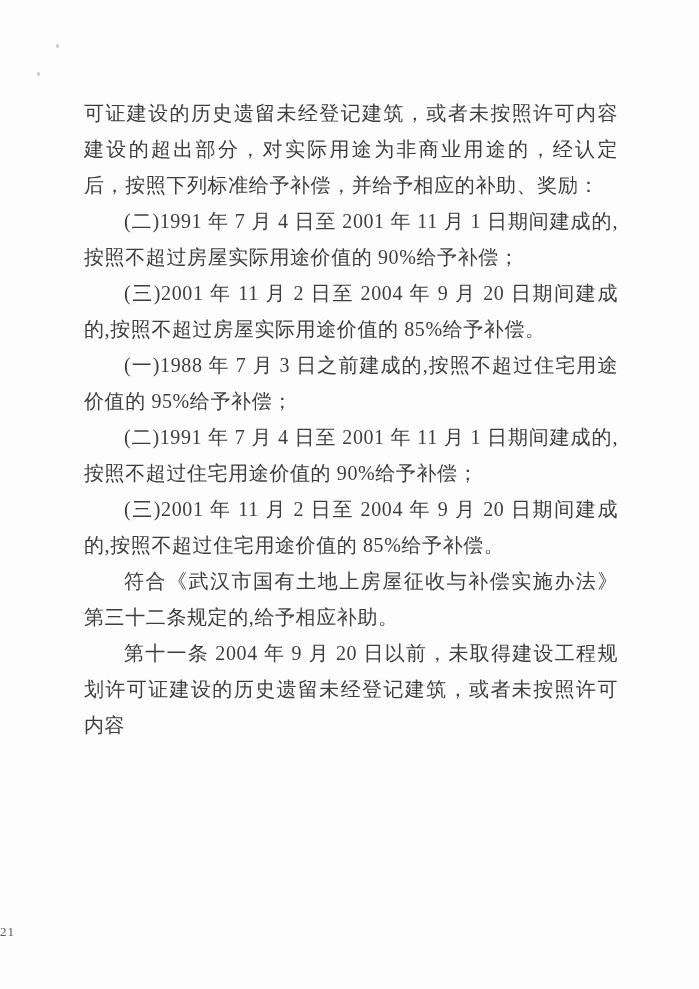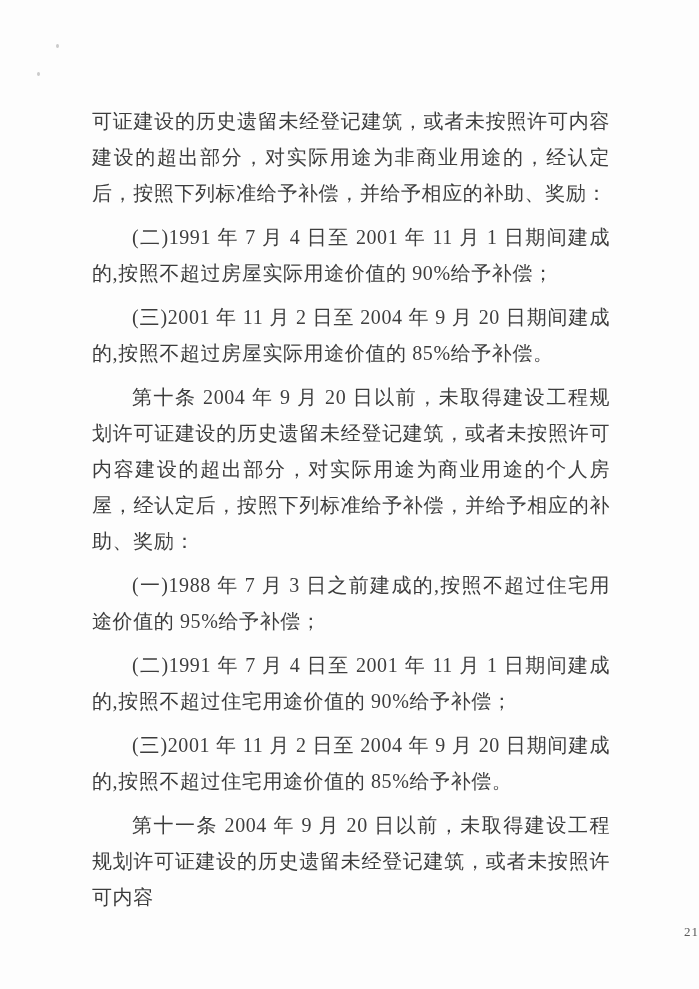--- a/index.html
+++ b/index.html
@@ -20,32 +20,32 @@
     left: 84px;
     top: 95px;
     width: 534px;
     font-size: 20px;
     line-height: 36px;
     letter-spacing: 0.6px;
     color: #3d3d3d;
     text-align: justify;
   }
   .text-block p {
-    margin: 8px;
+    margin: 0;
     text-indent: 2em;
   }
   .text-block p.continuation {
     text-indent: 0;
   }
   .page-number {
     position: absolute;
     top: 924px;
     left: 0;
     width: 699px;
-    text-align: right;
+    text-align: left;
     font-size: 13px;
     letter-spacing: 1px;
     color: #5a5a5a;
   }
   .artifact {
     position: absolute;
     border-radius: 50%;
     background: #b5b5b5;
     opacity: 0.7;
   }
@@ -57,22 +57,22 @@
 
 <div class="page">
 
   <span class="artifact a1"></span>
   <span class="artifact a2"></span>
 
   <div class="text-block">
     <p class="continuation">可证建设的历史遗留未经登记建筑，或者未按照许可内容建设的超出部分，对实际用途为非商业用途的，经认定后，按照下列标准给予补偿，并给予相应的补助、奖励：</p>
     <p>(二)1991 年 7 月 4 日至 2001 年 11 月 1 日期间建成的,按照不超过房屋实际用途价值的 90%给予补偿；</p>
     <p>(三)2001 年 11 月 2 日至 2004 年 9 月 20 日期间建成的,按照不超过房屋实际用途价值的 85%给予补偿。</p>
-    <p>第十条 2004 年 9 月 20 日以前，未取得建设工程规划许可证建设的历史遗留未经登记建筑，或者未按照许可内容建设的超出部分，对实际用途为商业用途的个人房屋，经认定后，按照下列标准给予补偿，并给予相应的补助、奖励：</p>
     <p>(一)1988 年 7 月 3 日之前建成的,按照不超过住宅用途价值的 95%给予补偿；</p>
     <p>(二)1991 年 7 月 4 日至 2001 年 11 月 1 日期间建成的,按照不超过住宅用途价值的 90%给予补偿；</p>
     <p>(三)2001 年 11 月 2 日至 2004 年 9 月 20 日期间建成的,按照不超过住宅用途价值的 85%给予补偿。</p>
+    <p>符合《武汉市国有土地上房屋征收与补偿实施办法》第三十二条规定的,给予相应补助。</p>
     <p>第十一条 2004 年 9 月 20 日以前，未取得建设工程规划许可证建设的历史遗留未经登记建筑，或者未按照许可内容</p>
   </div>
 
   <div class="page-number">21</div>
 
 </div>
 
 </body></html>

